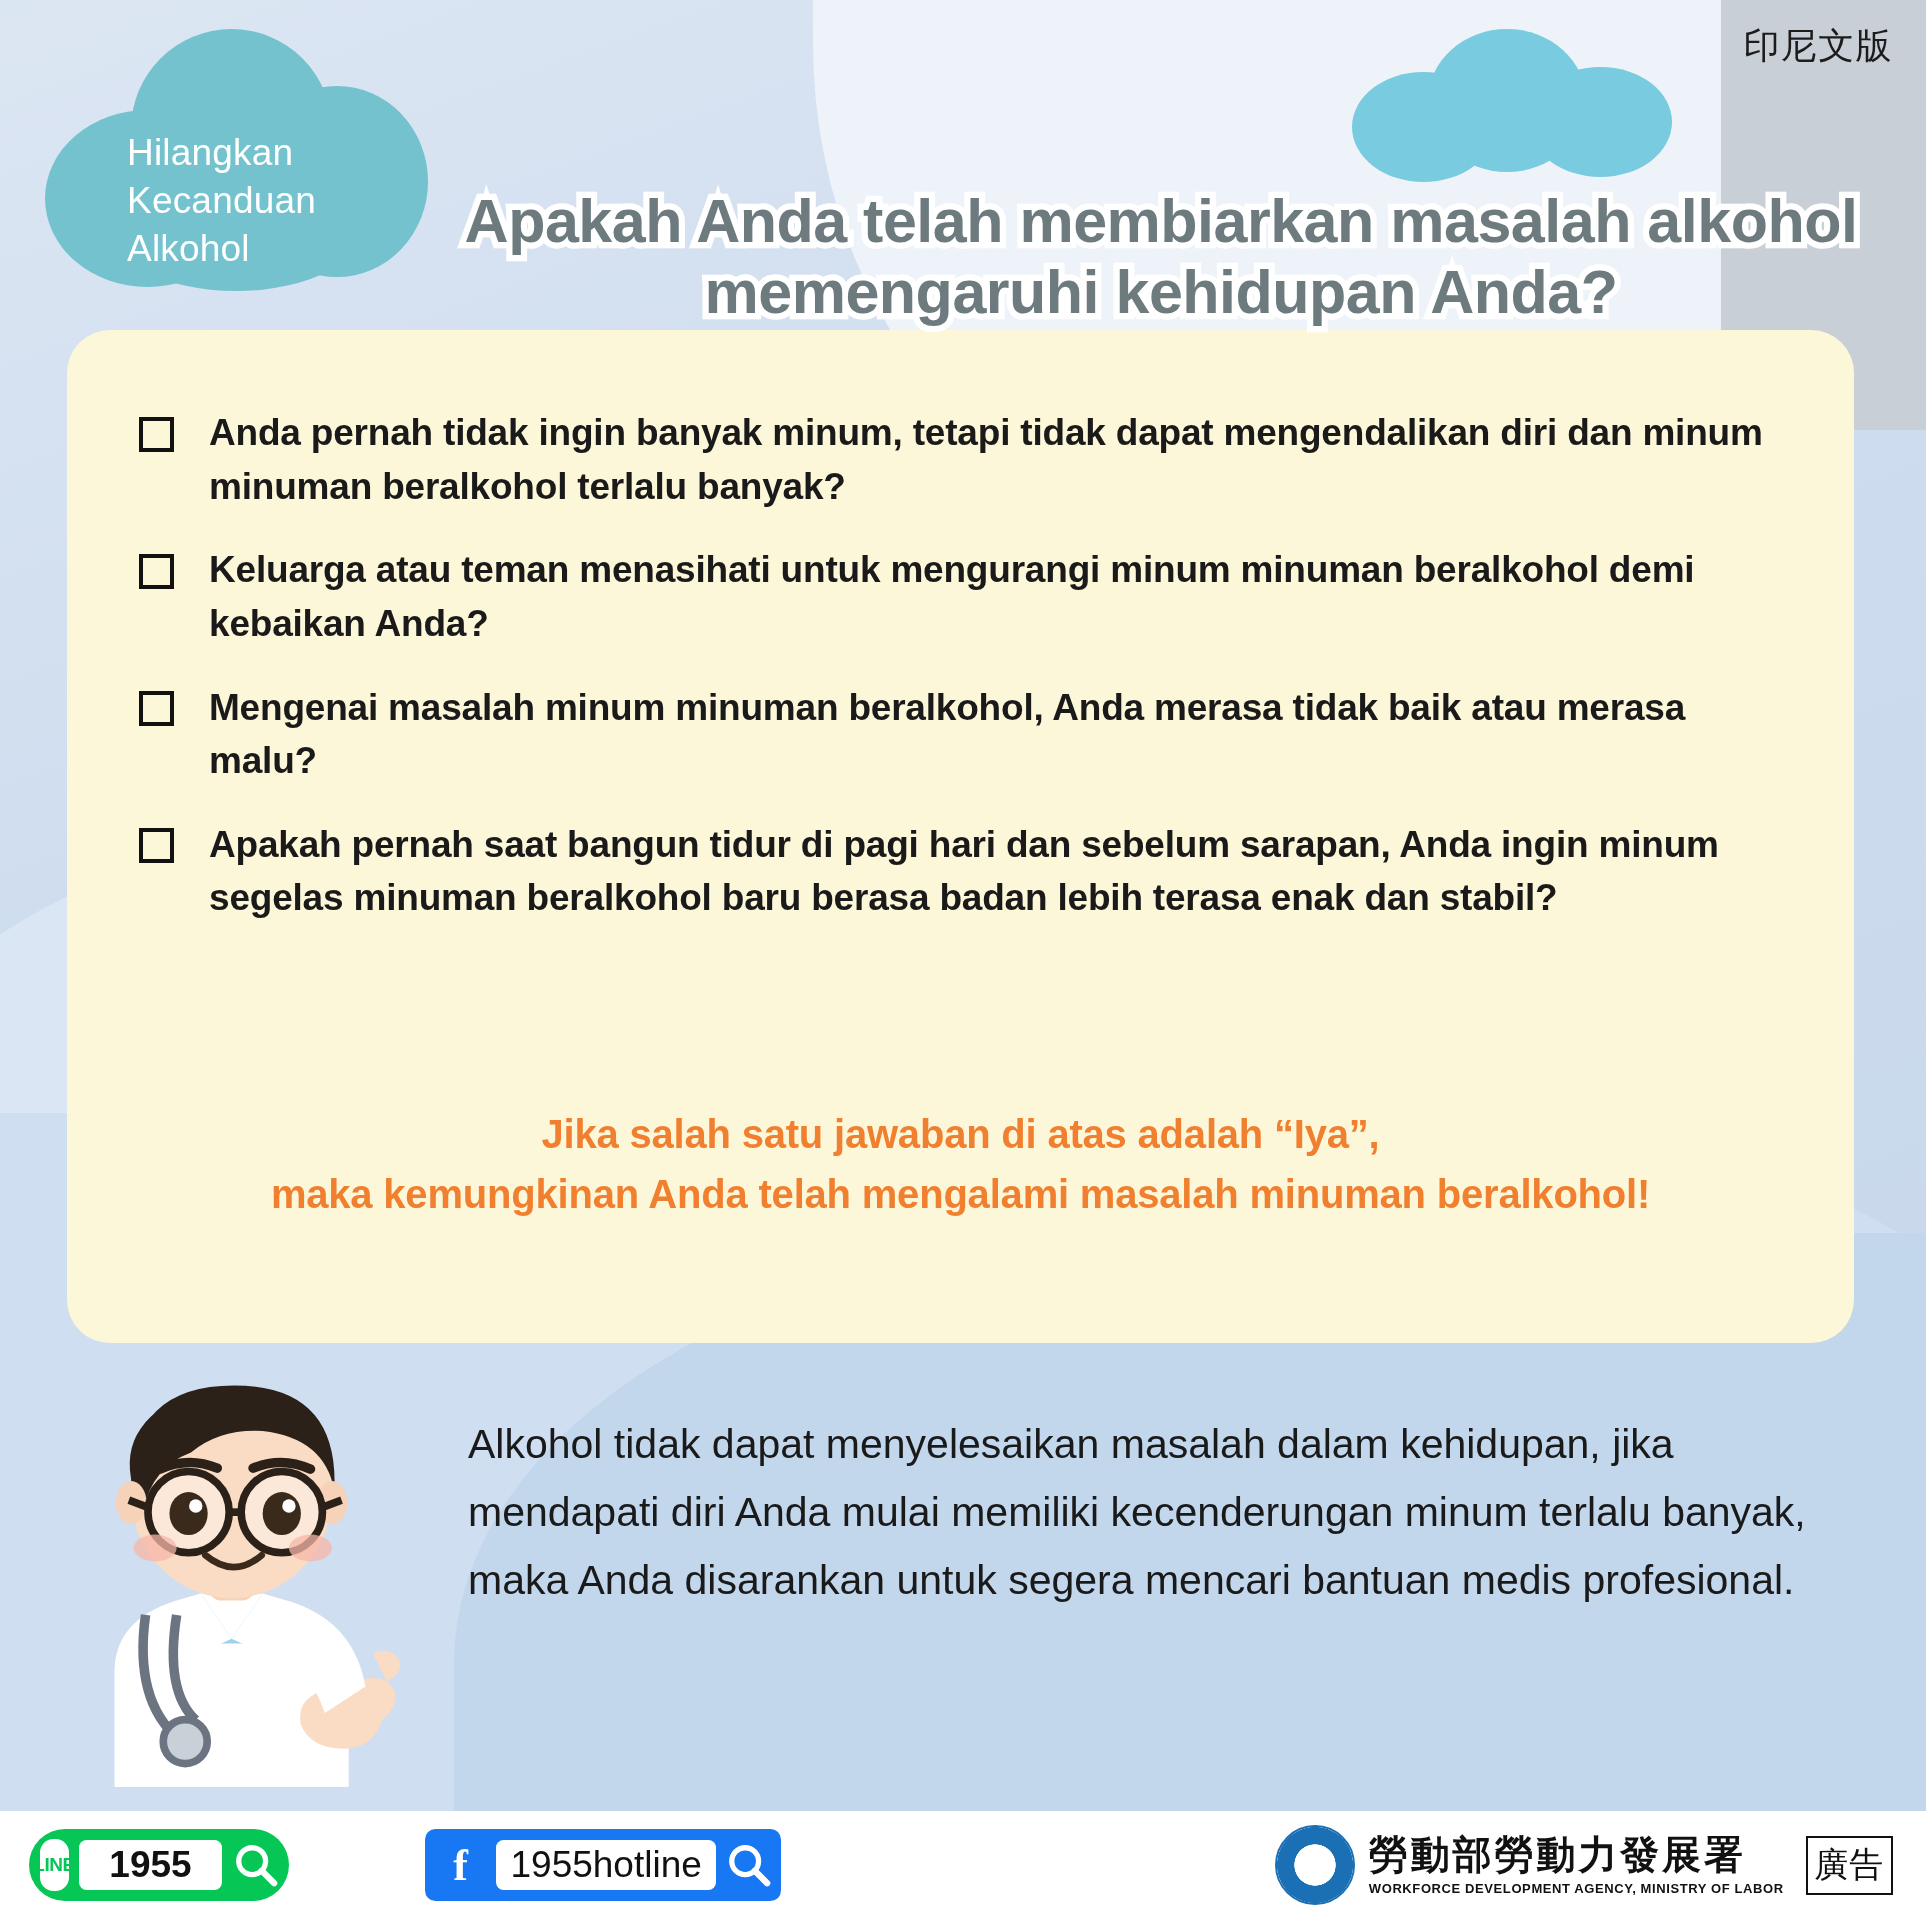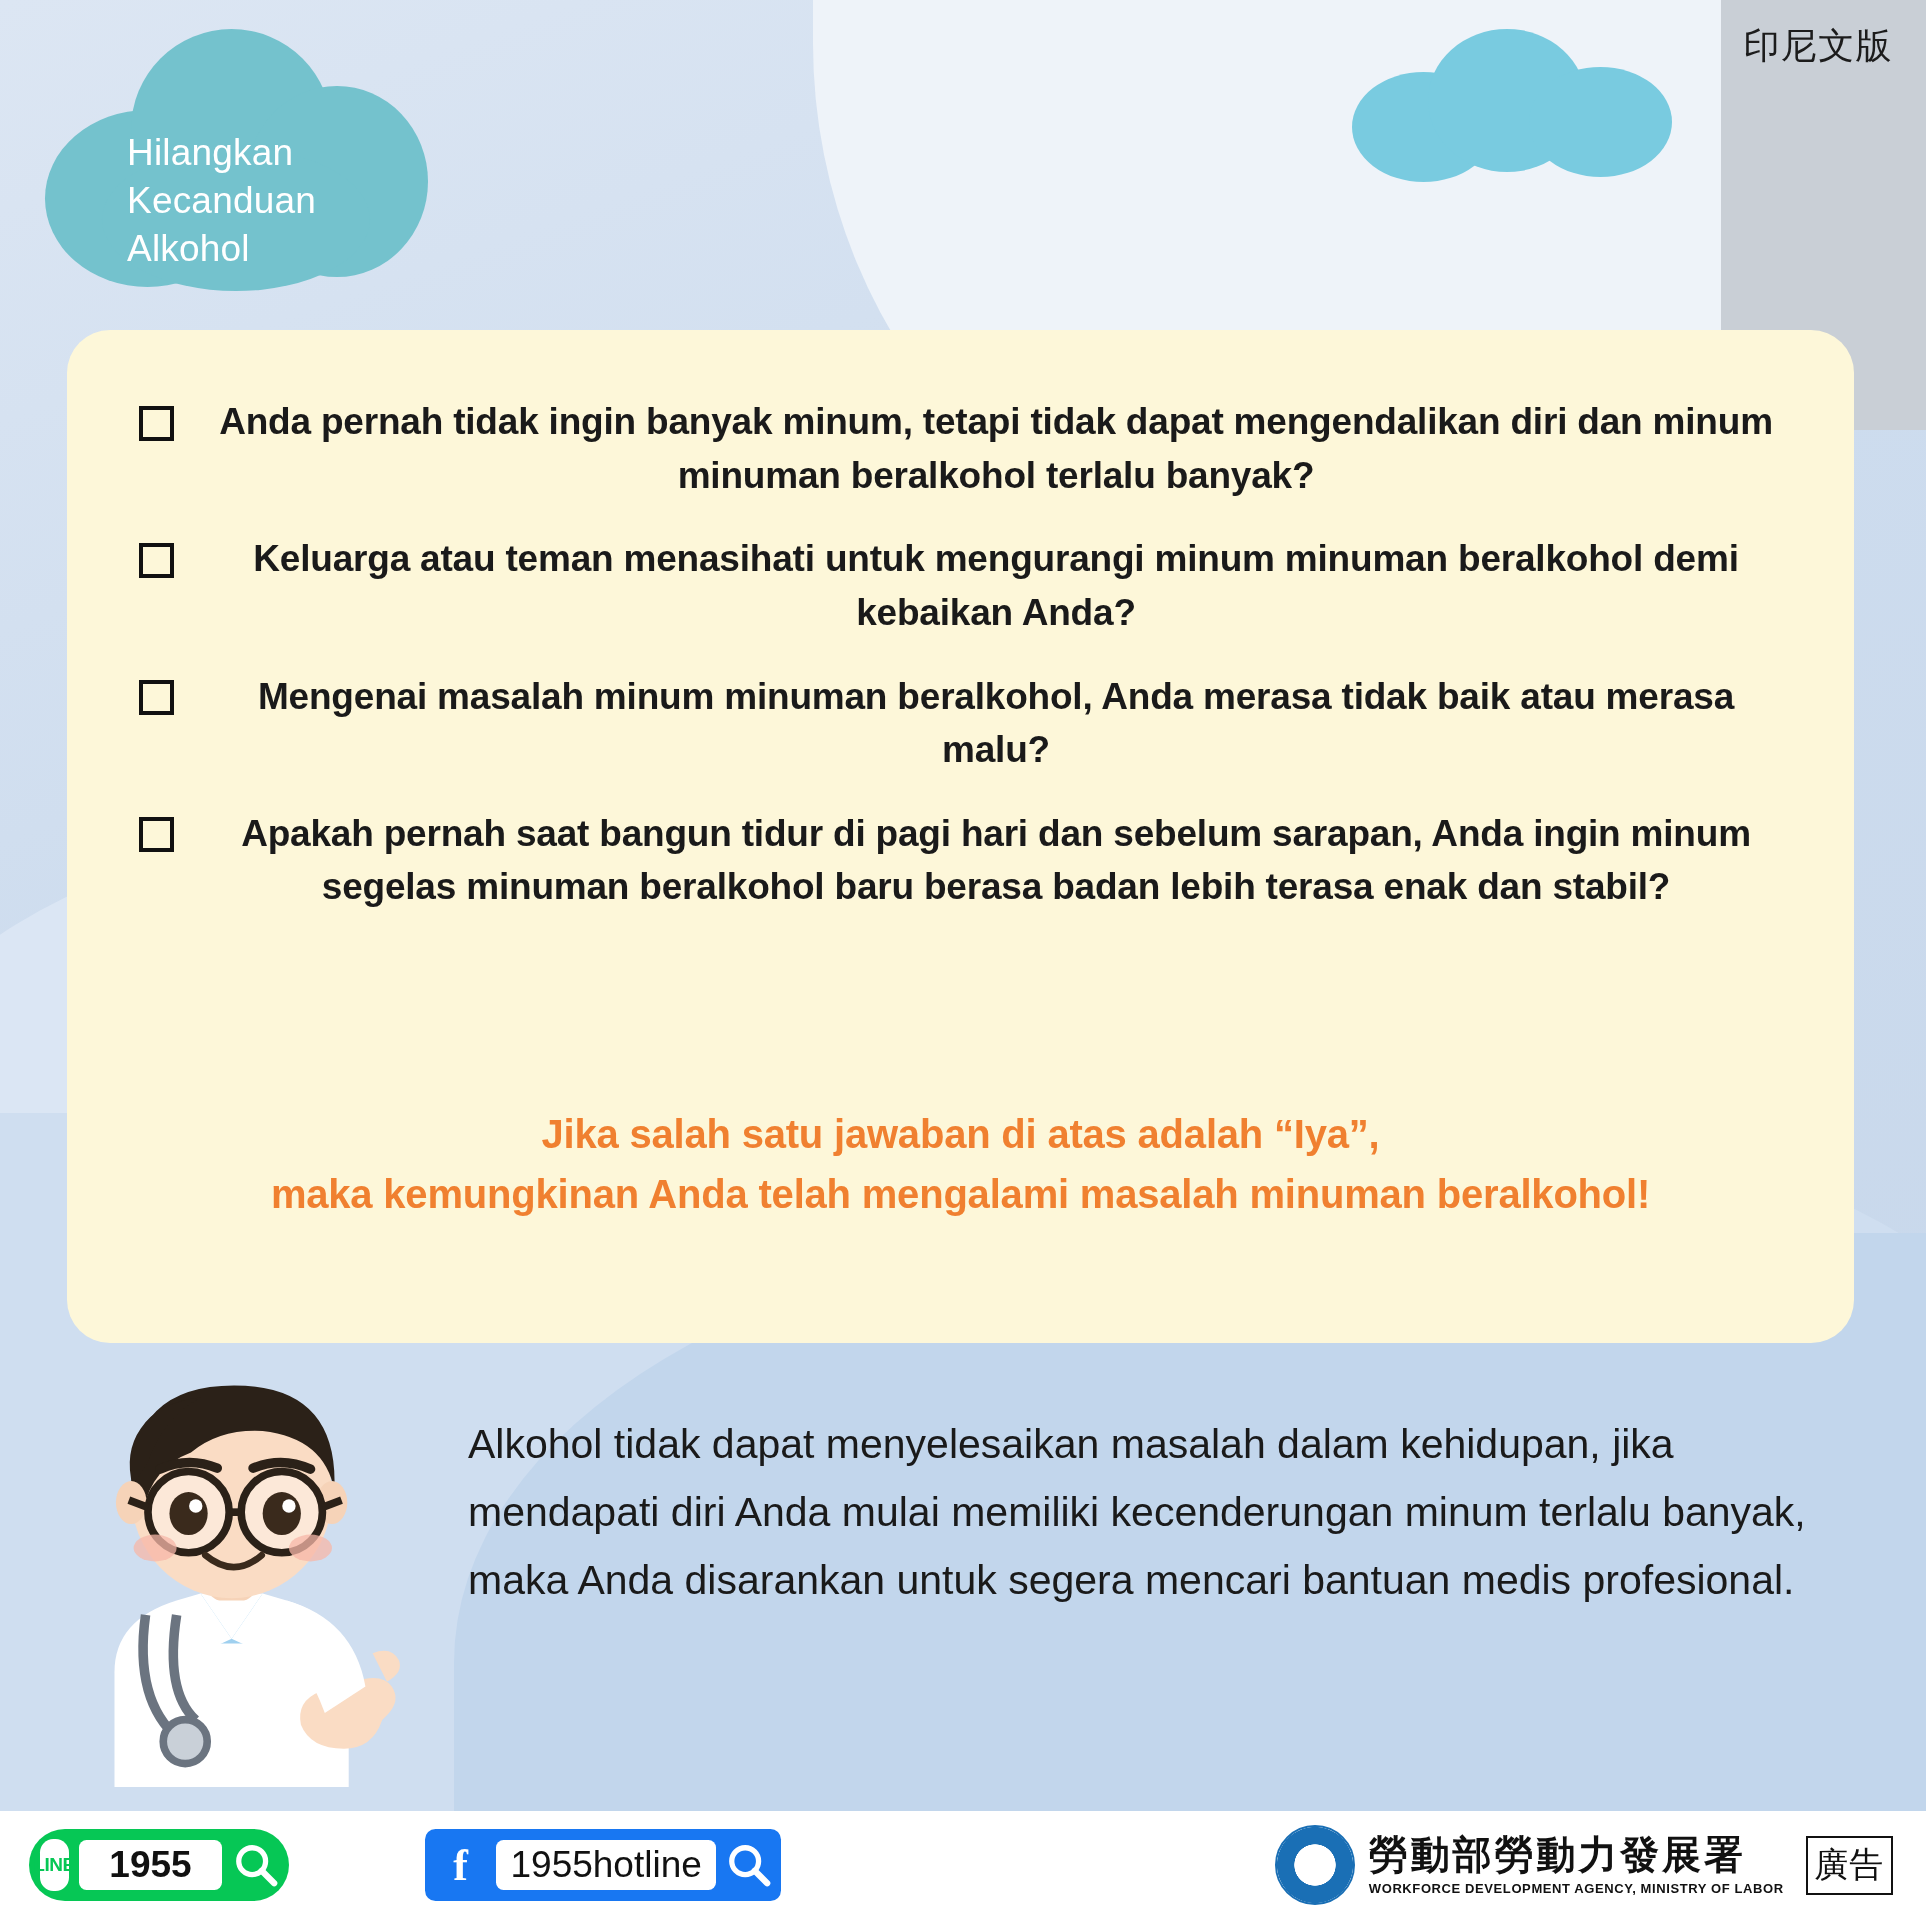--- a/index.html
+++ b/index.html
@@ -130,23 +130,22 @@
     position: absolute;
     left: 67px; top: 330px;
     width: 1787px; height: 1013px;
     background: #fdf7d9;
     border-radius: 43px;
     z-index: 5;
   }
 
   .check-list {
     position: absolute;
-    left: 72px; top: 65px;
+    left: 72px; top: 76px;
     width: 1644px;
-    text-align: center;
   }
   .check-item {
     display: flex;
     align-items: flex-start;
     margin-bottom: 30px;
   }
   .check-box {
     flex: 0 0 auto;
     width: 27px; height: 27px;
     border: 4.3px solid #111111;
@@ -353,20 +352,21 @@
   <div class="cloud-blue">
     <div class="c" style="left:0px;   top:43px;  width:143px; height:110px;"></div>
     <div class="c" style="left:76px; top:0px;   width:158px; height:143px;"></div>
     <div class="c" style="left:177px; top:38px;  width:143px; height:110px;"></div>
   </div>
 
   <div class="lang-tag">印尼文版</div>
 
   <div class="cloud-label">Hilangkan Kecanduan Alkohol</div>
 
+  <div class="headline">Apakah Anda telah membiarkan masalah alkohol memengaruhi kehidupan Anda?</div>
 
   <div class="card">
 
     <div class="check-list">
 
       <div class="check-item">
         <div class="check-box"></div>
         <div class="check-text">Anda pernah tidak ingin banyak minum, tetapi tidak dapat mengendalikan diri dan minum minuman beralkohol terlalu banyak?</div>
       </div>
 

